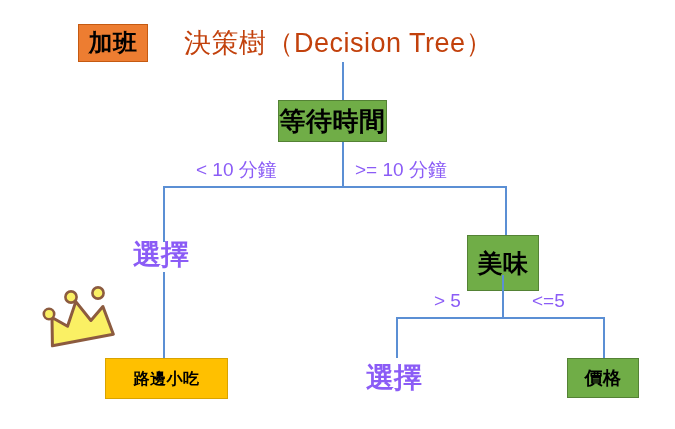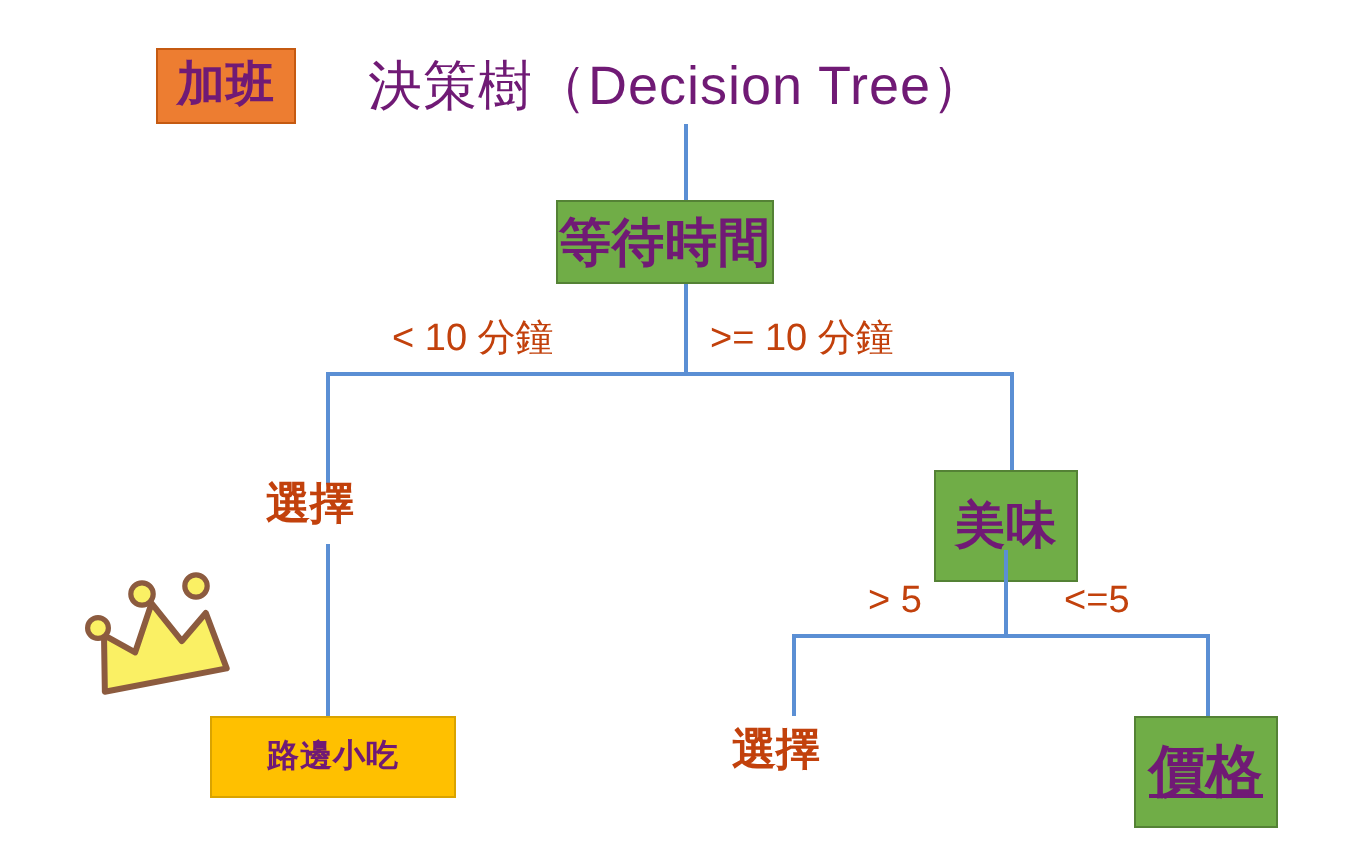--- a/index.html
+++ b/index.html
@@ -25,21 +25,21 @@
   .edge-v { width: 2px; }
   .edge-h { height: 2px; }
 
   
   .node {
     position: absolute;
     box-sizing: border-box;
     display: flex;
     align-items: center;
     justify-content: center;
-    color: #701a75;
+    color: #000000;
     font-weight: 700;
     letter-spacing: 0.5px;
     line-height: 1;
     white-space: nowrap;
   }
   .node-green {
     background: #70AD47;
     border: 1px solid #548235;
   }
   .node-yellow {
@@ -47,38 +47,38 @@
     border: 1px solid #D9A300;
   }
   .node-orange {
     background: #ED7D31;
     border: 1px solid #C55A11;
   }
 
   
   .label {
     position: absolute;
-    color: #c2410c;
+    color: #8b5cf6;
     white-space: nowrap;
     line-height: 1;
   }
   .title {
     position: absolute;
-    color: #701a75;
+    color: #c2410c;
     white-space: nowrap;
     font-size: 27px;
     line-height: 1;
     letter-spacing: 0.5px;
   }
   .edge-label {
     font-size: 19px;
     font-weight: 400;
   }
   .leaf-label {
-    font-size: 22px;
+    font-size: 28px;
     font-weight: 700;
   }
 
   
   #crown-icon {
     position: absolute;
     left: 40px;
     top: 283px;
     width: 84px;
     height: 70px;
@@ -132,15 +132,15 @@
   <div class="label edge-label" style="left:532px; top:291px;">&lt;=5</div>
 
   <div class="edge edge-h" style="left:396px; top:317px; width:209px;"></div>
 
   <div class="edge edge-v" style="left:396px; top:317px; height:41px;"></div>
 
   <div class="label leaf-label" style="left:366px; top:364px;">選擇</div>
 
   <div class="edge edge-v" style="left:603px; top:317px; height:41px;"></div>
 
-  <div class="node node-green" style="left:567px; top:358px; width:72px; height:56px; font-size:28px;text-decoration:underline;">價格</div>
+  <div class="node node-green" style="left:567px; top:358px; width:72px; height:40px; font-size:18px;">價格</div>
 
 </div>
 
 </body></html>

